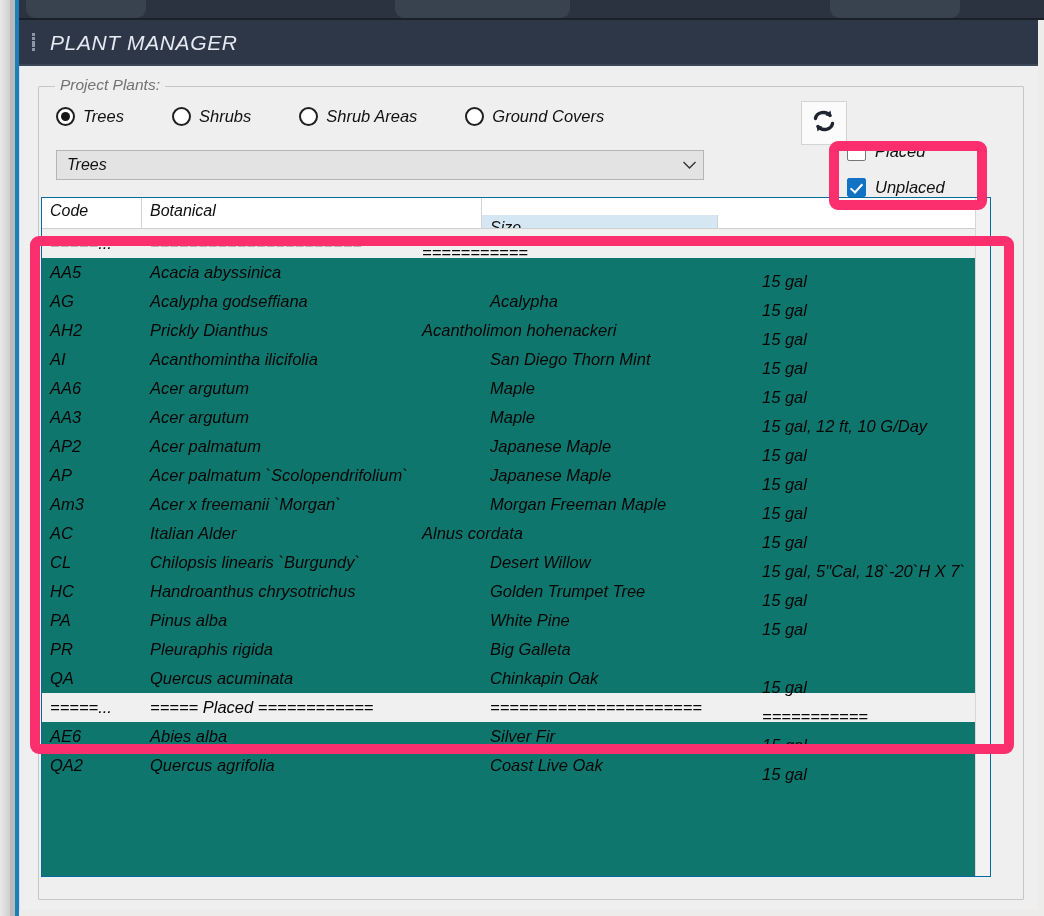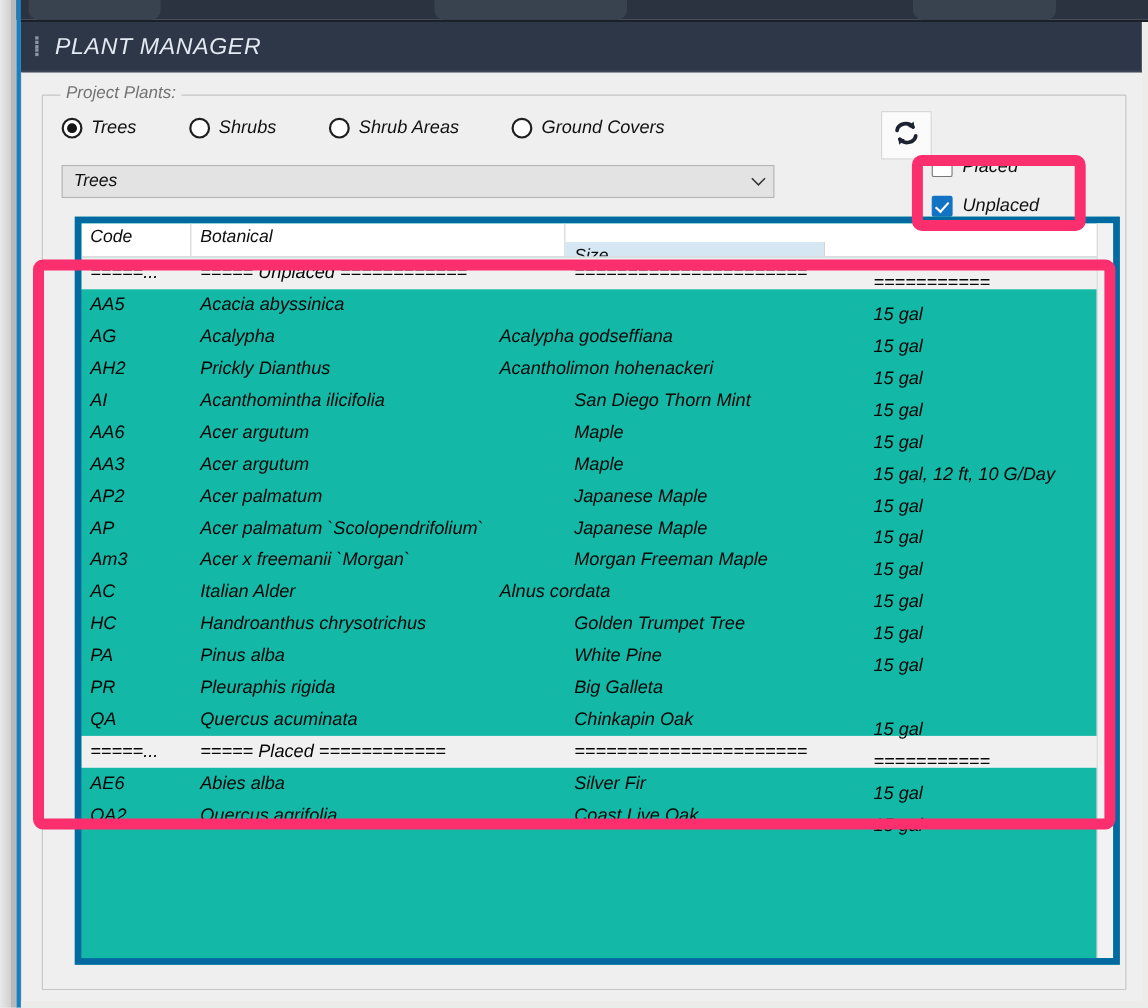--- a/index.html
+++ b/index.html
@@ -243,25 +243,25 @@
     transform: rotate(42deg);
   }
   .chk-label {
     font-size: 16.5px;
     color: #111;
   }
 
   
   .list-wrap {
     position: absolute;
-    left: 29px; top: 110px;
+    left: 2px; top: 110px;
     width: 950px;
     height: 680px;
-    background: #14b8a6;
-    border: 6px solid #0369a1;
+    background: #0f766e;
+    border: 1px solid #0369a1;
     box-sizing: border-box;
     overflow: hidden;
   }
   .list-head {
     display: flex;
     height: 30px;
     background: #ffffff;
     border-bottom: 1px solid #cfcfcf;
   }
   .list-head .cell {
@@ -403,34 +403,33 @@
 
         <div class="list-wrap">
           <div class="list-head">
             <div class="cell c-code">Code</div>
             <div class="cell c-bot">Botanical</div>
             <div class="cell c-size sorted">Size</div>
           </div>
           <div class="rows" id="rows">
               <div class="row sep">
                 <div class="cell c-code">=====...</div>
-                <div class="cell c-bot">===== Unplaced ============</div>
                 <div class="cell c-com">======================</div>
                 <div class="cell c-size">===========</div>
               </div>
               <div class="row">
                 <div class="cell c-code">AA5</div>
                 <div class="cell c-bot">Acacia abyssinica</div>
                 <div class="cell c-com"></div>
                 <div class="cell c-size">15 gal</div>
               </div>
               <div class="row">
                 <div class="cell c-code">AG</div>
+                <div class="cell c-bot">Acalypha godseffiana</div>
                 <div class="cell c-com">Acalypha</div>
-                <div class="cell c-bot">Acalypha godseffiana</div>
                 <div class="cell c-size">15 gal</div>
               </div>
               <div class="row">
                 <div class="cell c-code">AH2</div>
                 <div class="cell c-com">Prickly Dianthus</div>
                 <div class="cell c-bot">Acantholimon hohenackeri</div>
                 <div class="cell c-size">15 gal</div>
               </div>
               <div class="row">
                 <div class="cell c-code">AI</div>
@@ -466,20 +465,26 @@
                 <div class="cell c-code">Am3</div>
                 <div class="cell c-bot">Acer x freemanii `Morgan`</div>
                 <div class="cell c-com">Morgan Freeman Maple</div>
                 <div class="cell c-size">15 gal</div>
               </div>
               <div class="row">
                 <div class="cell c-code">AC</div>
                 <div class="cell c-com">Italian Alder</div>
                 <div class="cell c-bot">Alnus cordata</div>
                 <div class="cell c-size">15 gal</div>
+              </div>
+              <div class="row">
+                <div class="cell c-code">CL</div>
+                <div class="cell c-bot">Chilopsis linearis `Burgundy`</div>
+                <div class="cell c-com">Desert Willow</div>
+                <div class="cell c-size">15 gal, 5"Cal, 18`-20`H X 7`</div>
               </div>
               <div class="row">
                 <div class="cell c-code">HC</div>
                 <div class="cell c-bot">Handroanthus chrysotrichus</div>
                 <div class="cell c-com">Golden Trumpet Tree</div>
                 <div class="cell c-size">15 gal</div>
               </div>
               <div class="row">
                 <div class="cell c-code">PA</div>
                 <div class="cell c-bot">Pinus alba</div>

